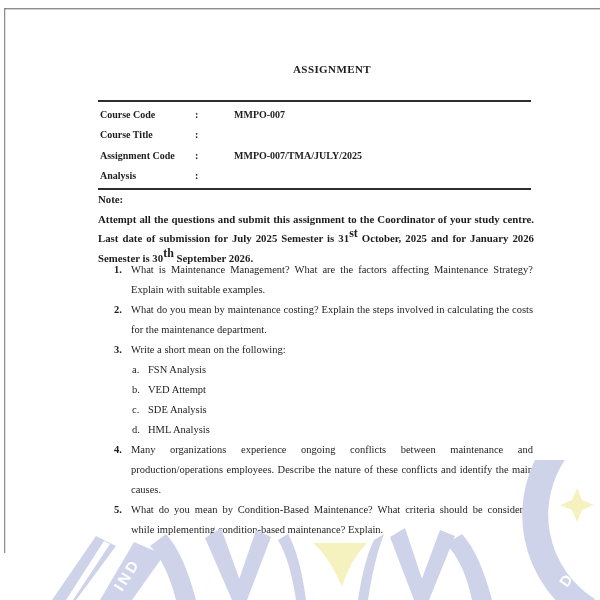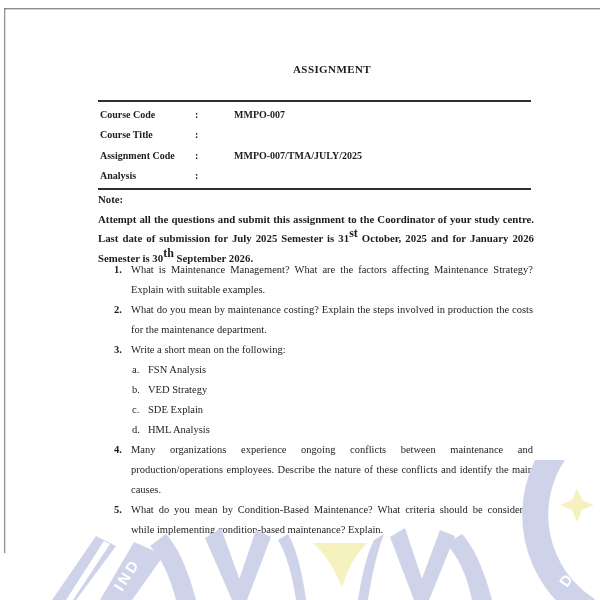--- a/index.html
+++ b/index.html
@@ -94,38 +94,38 @@
   <span class="note-text"><span>Attempt all the questions and submit this assignment to the Coordinator of your study centre. Last date of submission for July 2025 Semester is 31</span><sup>st</sup><span> October, 2025 and for January 2026 Semester is 30</span><sup>th</sup><span> September 2026.</span></span>
 </div>
 
 <div class="questions">
   <div class="q">
     <span class="q-num">1.</span>
     <span class="q-body">What is Maintenance Management? What are the factors affecting Maintenance Strategy? Explain with suitable examples.</span>
   </div>
   <div class="q">
     <span class="q-num">2.</span>
-    <span class="q-body">What do you mean by maintenance costing? Explain the steps involved in production the costs for the maintenance department.</span>
+    <span class="q-body">What do you mean by maintenance costing? Explain the steps involved in calculating the costs for the maintenance department.</span>
   </div>
   <div class="q">
     <span class="q-num">3.</span>
     <span class="q-body">Write a short mean on the following:</span>
   </div>
   <div class="subs">
     <div class="sub">
       <span class="s-letter">a.</span>
       <span>FSN Analysis</span>
     </div>
     <div class="sub">
       <span class="s-letter">b.</span>
-      <span>VED Strategy</span>
+      <span>VED Attempt</span>
     </div>
     <div class="sub">
       <span class="s-letter">c.</span>
-      <span>SDE Explain</span>
+      <span>SDE Analysis</span>
     </div>
     <div class="sub">
       <span class="s-letter">d.</span>
       <span>HML Analysis</span>
     </div>
   </div>
   <div class="q">
     <span class="q-num">4.</span>
     <span class="q-body">Many organizations experience ongoing conflicts between maintenance and production/operations employees. Describe the nature of these conflicts and identify the main causes.</span>
   </div>

